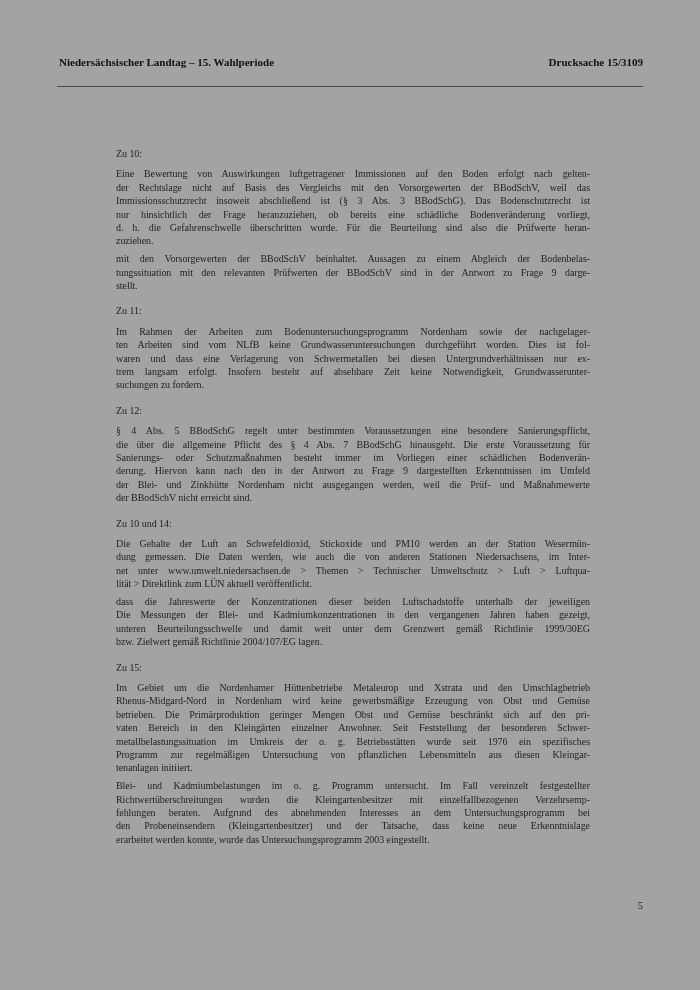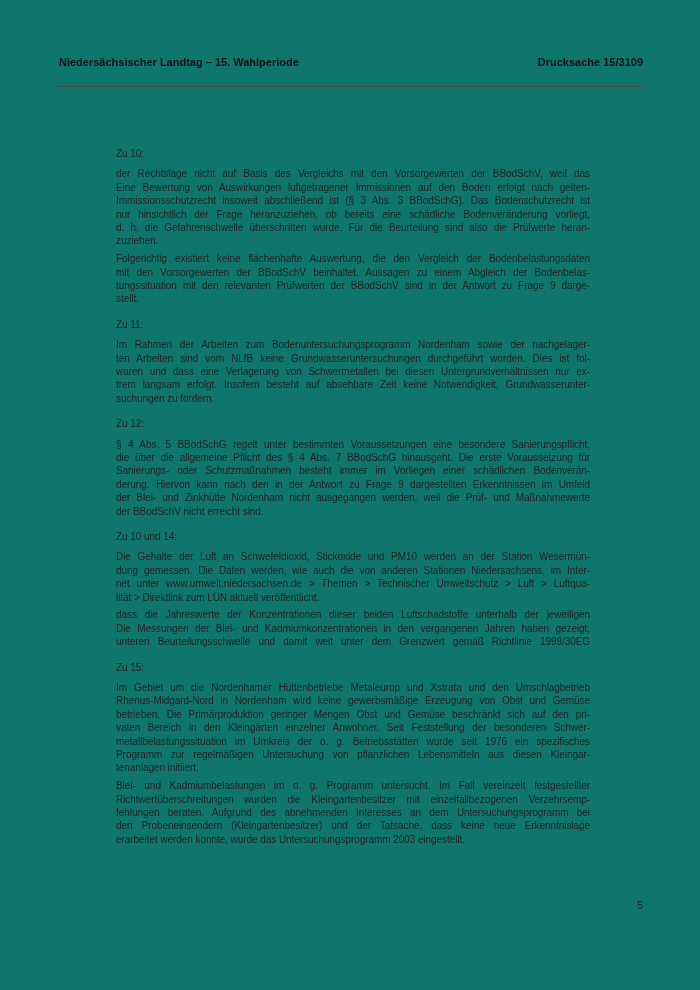--- a/index.html
+++ b/index.html
@@ -2,24 +2,24 @@
 <html><head>
 <meta charset="utf-8">
 <style>
   html, body { margin: 0; padding: 0; }
   body { background: #e8e8e8; }
   .page {
     position: relative;
     width: 700px;
     height: 990px;
     margin: 0 auto;
-    background: #0f766e;
+    background: #a3a3a3;
     overflow: hidden;
     color: #1f1f1f;
-    font-family: Liberation Sans, sans-serif;
+    font-family: Liberation Serif, serif;
   }
   .header-row {
     display: flex;
     justify-content: space-between;
     margin: 56px 57px 0 59px;
     font-size: 11px;
     line-height: 13px;
     font-weight: bold;
     color: #111;
   }
@@ -59,29 +59,28 @@
 
 <div class="page">
   <div class="header-row">
     <span>Niedersächsischer Landtag – 15. Wahlperiode</span>
     <span>Drucksache 15/3109</span>
   </div>
   <div class="rule"></div>
   <div class="content">
       <div class="zu">Zu 10:</div>
       <div class="para">
+        <div class="line">Eine Bewertung von Auswirkungen luftgetragener Immissionen auf den Boden erfolgt nach gelten-</div>
         <div class="line">der Rechtslage nicht auf Basis des Vergleichs mit den Vorsorgewerten der BBodSchV, weil das</div>
-        <div class="line">Eine Bewertung von Auswirkungen luftgetragener Immissionen auf den Boden erfolgt nach gelten-</div>
         <div class="line">Immissionsschutzrecht insoweit abschließend ist (§ 3 Abs. 3 BBodSchG). Das Bodenschutzrecht ist</div>
         <div class="line">nur hinsichtlich der Frage heranzuziehen, ob bereits eine schädliche Bodenveränderung vorliegt,</div>
         <div class="line">d. h. die Gefahrenschwelle überschritten wurde. Für die Beurteilung sind also die Prüfwerte heran-</div>
         <div class="line last">zuziehen.</div>
       </div>
       <div class="para">
-        <div class="line">Folgerichtig existiert keine flächenhafte Auswertung, die den Vergleich der Bodenbelastungsdaten</div>
         <div class="line">mit den Vorsorgewerten der BBodSchV beinhaltet. Aussagen zu einem Abgleich der Bodenbelas-</div>
         <div class="line">tungssituation mit den relevanten Prüfwerten der BBodSchV sind in der Antwort zu Frage 9 darge-</div>
         <div class="line last">stellt.</div>
       </div>
       <div class="zu">Zu 11:</div>
       <div class="para">
         <div class="line">Im Rahmen der Arbeiten zum Bodenuntersuchungsprogramm Nordenham sowie der nachgelager-</div>
         <div class="line">ten Arbeiten sind vom NLfB keine Grundwasseruntersuchungen durchgeführt worden. Dies ist fol-</div>
         <div class="line">waren und dass eine Verlagerung von Schwermetallen bei diesen Untergrundverhältnissen nur ex-</div>
         <div class="line">trem langsam erfolgt. Insofern besteht auf absehbare Zeit keine Notwendigkeit, Grundwasserunter-</div>
@@ -100,20 +99,21 @@
       <div class="para">
         <div class="line">Die Gehalte der Luft an Schwefeldioxid, Stickoxide und PM10 werden an der Station Wesermün-</div>
         <div class="line">dung gemessen. Die Daten werden, wie auch die von anderen Stationen Niedersachsens, im Inter-</div>
         <div class="line">net unter www.umwelt.niedersachsen.de &gt; Themen &gt; Technischer Umweltschutz &gt; Luft &gt; Luftqua-</div>
         <div class="line last">lität &gt; Direktlink zum LÜN aktuell veröffentlicht.</div>
       </div>
       <div class="para">
         <div class="line">dass die Jahreswerte der Konzentrationen dieser beiden Luftschadstoffe unterhalb der jeweiligen</div>
         <div class="line">Die Messungen der Blei- und Kadmiumkonzentrationen in den vergangenen Jahren haben gezeigt,</div>
         <div class="line">unteren Beurteilungsschwelle und damit weit unter dem Grenzwert gemäß Richtlinie 1999/30EG</div>
+        <div class="line last">bzw. Zielwert gemäß Richtlinie 2004/107/EG lagen.</div>
       </div>
       <div class="zu">Zu 15:</div>
       <div class="para">
         <div class="line">Im Gebiet um die Nordenhamer Hüttenbetriebe Metaleurop und Xstrata und den Umschlagbetrieb</div>
         <div class="line">Rhenus-Midgard-Nord in Nordenham wird keine gewerbsmäßige Erzeugung von Obst und Gemüse</div>
         <div class="line">betrieben. Die Primärproduktion geringer Mengen Obst und Gemüse beschränkt sich auf den pri-</div>
         <div class="line">vaten Bereich in den Kleingärten einzelner Anwohner. Seit Feststellung der besonderen Schwer-</div>
         <div class="line">metallbelastungssituation im Umkreis der o. g. Betriebsstätten wurde seit 1976 ein spezifisches</div>
         <div class="line">Programm zur regelmäßigen Untersuchung von pflanzlichen Lebensmitteln aus diesen Kleingar-</div>
         <div class="line last">tenanlagen initiiert.</div>

